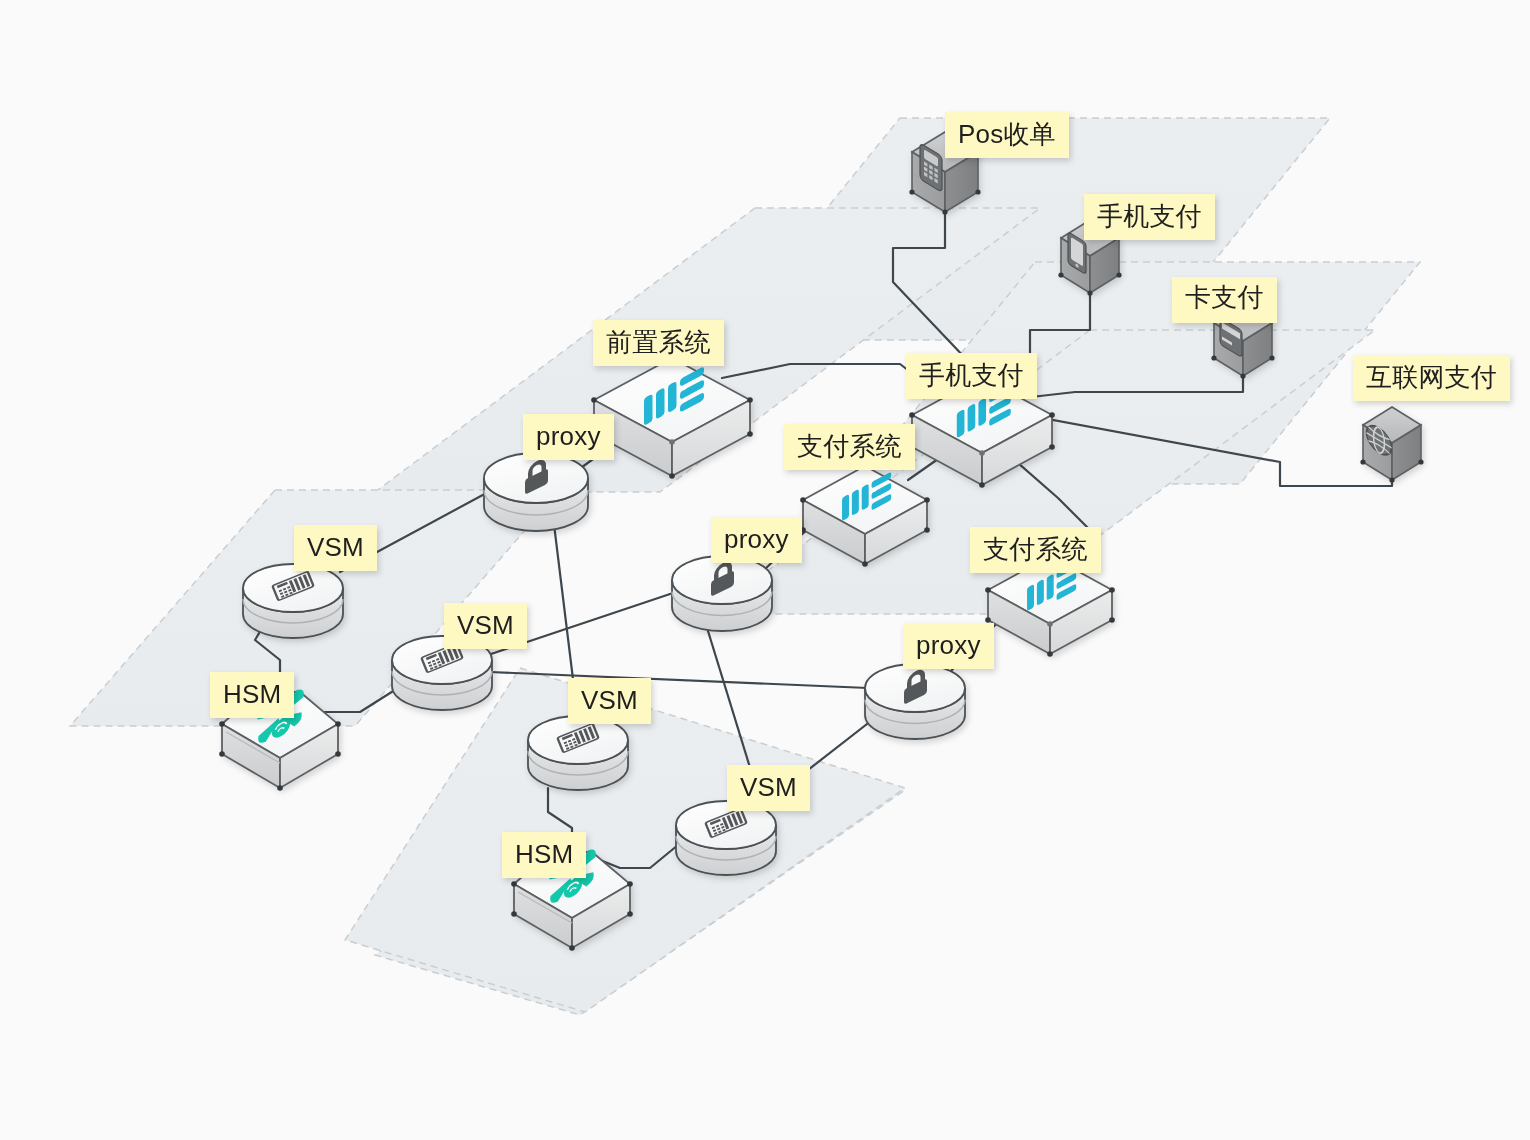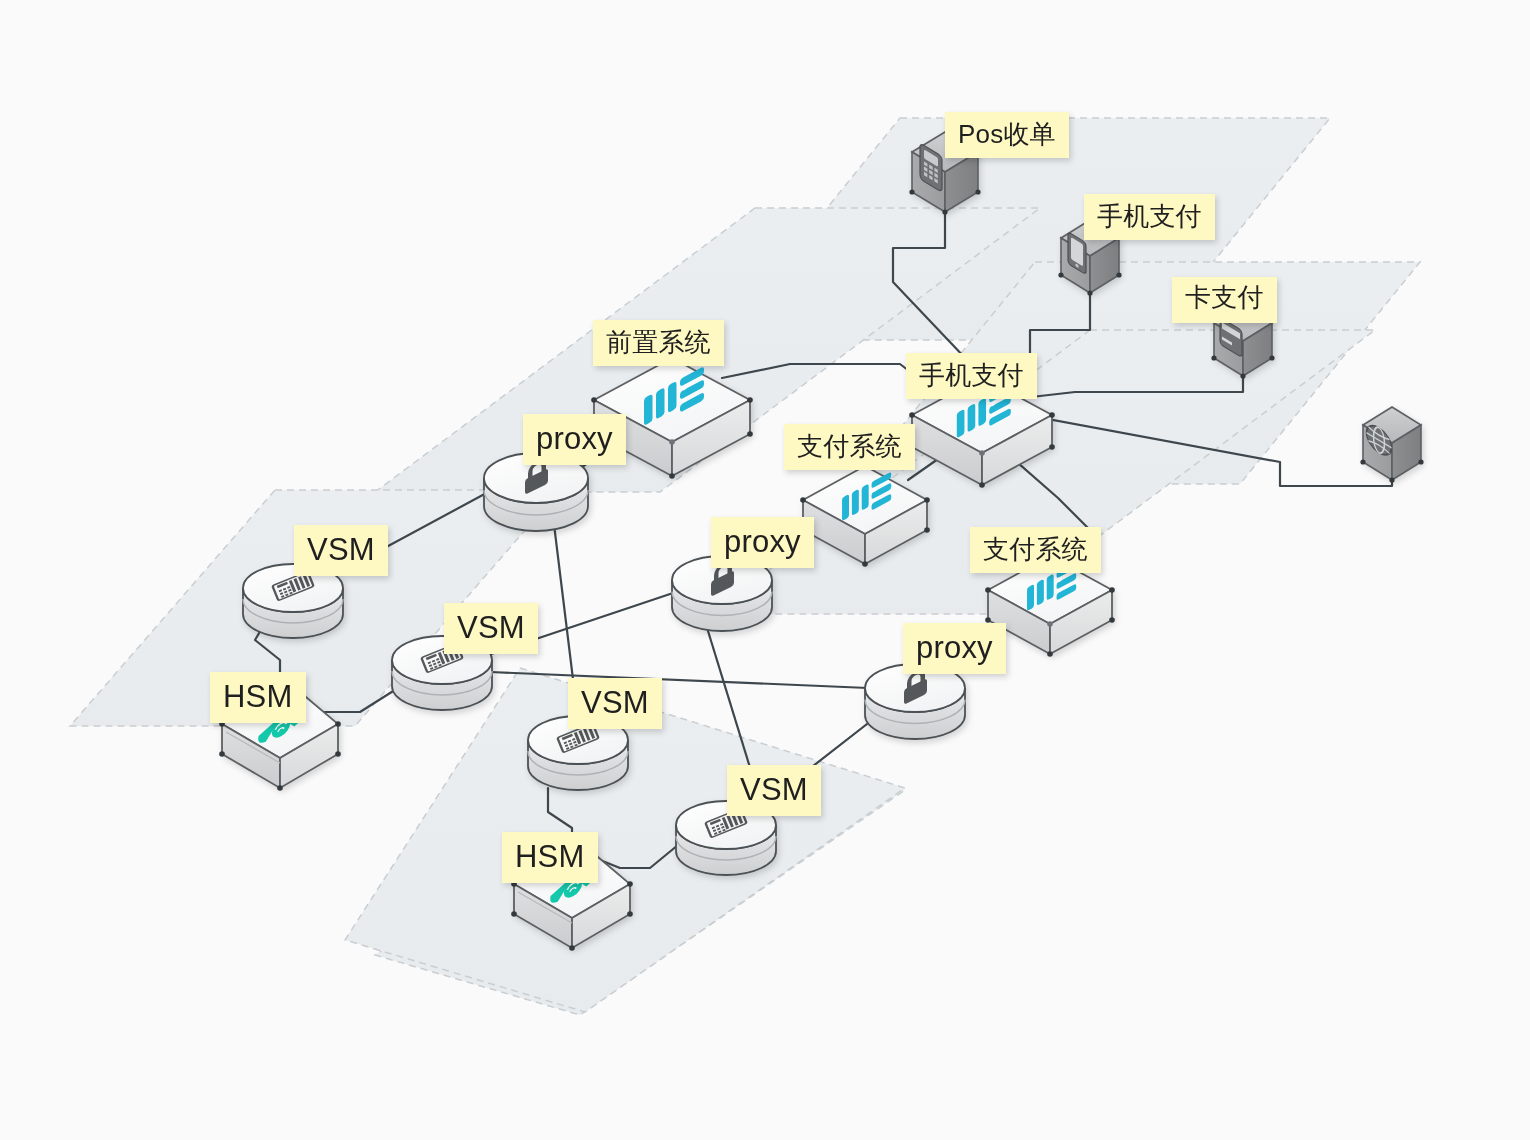--- a/index.html
+++ b/index.html
@@ -20,21 +20,21 @@
     color:#1f1f1f;
     font-size:25px;
     line-height:1;
     padding:9px 13px 11px 13px;
     white-space:nowrap;
     box-shadow:2px 3px 6px rgba(0,0,0,.17);
     letter-spacing:.2px;
     margin-left:40px;
   }
   .chip.cn{font-size:26px;}
-  .chip.lat{font-size:31px;}
+  .chip.lat{font-size:26px;}
 </style>
 </head>
 <body>
 
 <div id="stage">
 
 <svg id="diagram" viewBox="0 0 1530 1140">
   <defs>
     <linearGradient id="zoneGrad" x1="0" y1="0" x2="0" y2="1">
       <stop offset="0" stop-color="#eaeef0"></stop>
@@ -490,20 +490,21 @@
         <circle cx="0" cy="70" r="2.8" fill="#33393d"></circle>
         <circle cx="58" cy="36" r="2.8" fill="#33393d"></circle>
     <circle cx="-58" cy="6" r="2.8" fill="#33393d"></circle>
         <circle cx="58" cy="6" r="2.8" fill="#33393d"></circle>
   </g>
 </svg>
 
 <div class="chip cn" style="left:905px;  top:112px;">Pos收单</div>
 <div class="chip cn" style="left:1044px; top:194px;">手机支付</div>
 <div class="chip cn" style="left:1132px; top:277px;font-family:Liberation Mono, monospace;">卡支付</div>
+<div class="chip cn" style="left:1313px; top:355px;">互联网支付</div>
 
 <div class="chip cn" style="left:553px; top:320px;">前置系统</div>
 <div class="chip cn" style="left:866px; top:353px;">手机支付</div>
 <div class="chip cn" style="left:744px; top:424px;">支付系统</div>
 <div class="chip cn" style="left:930px; top:527px;text-align:right;">支付系统</div>
 
 <div class="chip lat" style="left:483px; top:414px;">proxy</div>
 <div class="chip lat" style="left:671px; top:517px;">proxy</div>
 <div class="chip lat" style="left:863px; top:623px;">proxy</div>
 

